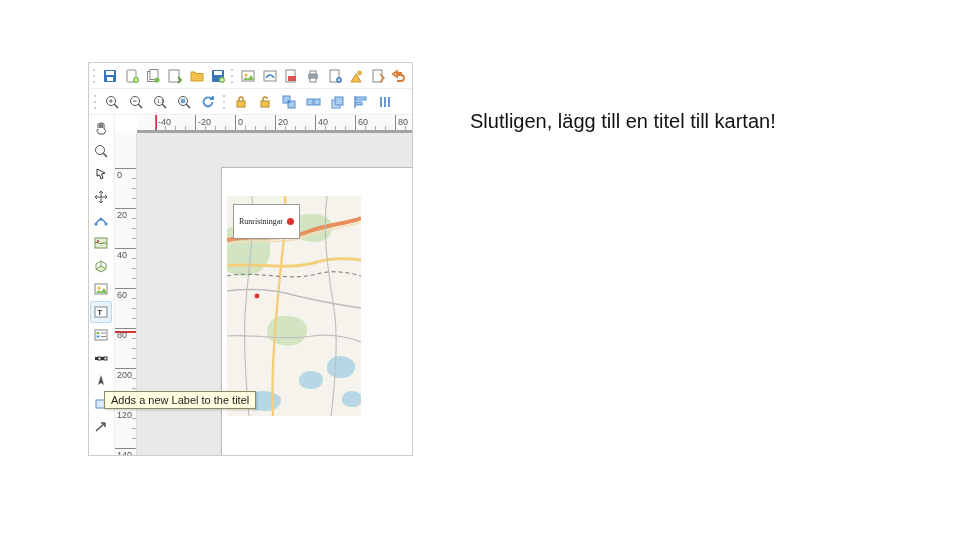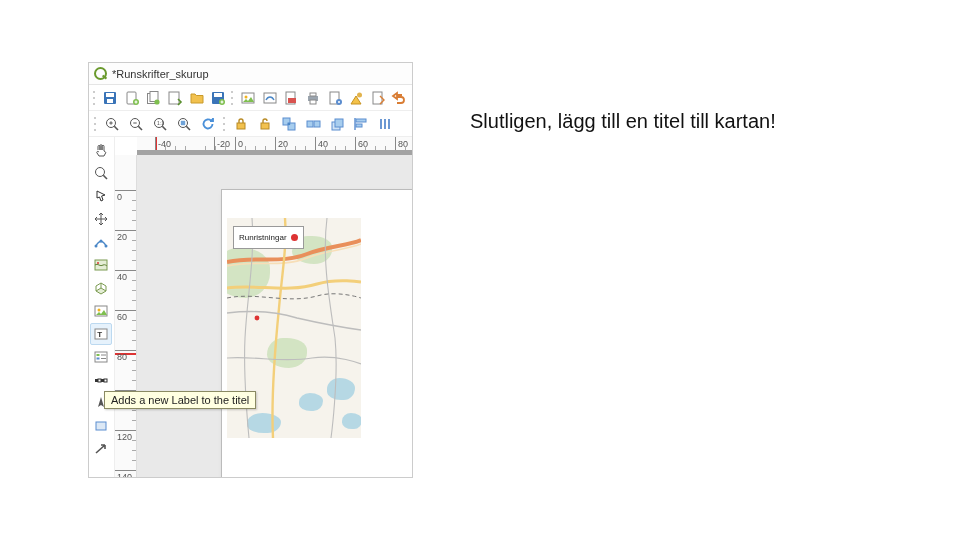--- a/index.html
+++ b/index.html
@@ -20,21 +20,21 @@
   .grip span{width:2px;height:2px;background:#bbb;border-radius:50%;}
   .tbtn{width:22px;height:22px;display:flex;align-items:center;justify-content:center;border:1px solid transparent;border-radius:2px;}
   .ic{width:16px;height:16px;}
 
   .workarea{display:flex;height:340px;background:#fff;position:relative;}
   .sidetools{width:26px;background:#fff;border-right:1px solid #eee;display:flex;flex-direction:column;gap:1px;padding:2px 1px;}
   .sidetools .tbtn{width:22px;height:22px;}
   .sidetools .tbtn.selected{border:1px solid #bcd9f0;background:#e6f2fc;}
 
   .canvas-wrap{flex:1;position:relative;overflow:hidden;background:#fff;}
-  .ruler-h{position:absolute;left:22px;right:0;top:0;height:18px;background:#fafafa;border-bottom:5px solid #a3a3a3;font-size:9px;color:#555;}
+  .ruler-h{position:absolute;left:22px;right:0;top:0;height:18px;background:#fafafa;border-bottom:3px solid #a3a3a3;font-size:9px;color:#555;}
   .ruler-h .tick{position:absolute;top:0;bottom:0;border-left:1px solid #888;}
   .ruler-h .tick span{position:absolute;top:2px;left:2px;}
   .ruler-h .minor{position:absolute;bottom:0;height:4px;border-left:1px solid #aaa;}
   .ruler-v{position:absolute;left:0;top:18px;bottom:0;width:22px;background:#fafafa;border-right:1px solid #ddd;font-size:9px;color:#555;}
   .ruler-v .tick{position:absolute;left:0;right:0;border-top:1px solid #888;}
   .ruler-v .tick span{position:absolute;left:2px;top:1px;}
   .ruler-v .minor{position:absolute;right:0;width:4px;border-top:1px solid #aaa;}
 
   .ruler-h .cursor{position:absolute;top:0;bottom:0;width:0;border-left:2px solid #d33;}
   .ruler-v .cursor{position:absolute;left:0;right:0;height:0;border-top:2px solid #d33;}
@@ -42,36 +42,32 @@
   .canvas{position:absolute;left:22px;top:18px;right:0;bottom:0;background:#e9e9e9;}
   .page{position:absolute;left:85px;top:35px;width:210px;height:290px;background:#fff;box-shadow:0 0 0 1px #bbb,2px 3px 6px rgba(0,0,0,.15);}
 
   .mapframe{position:absolute;left:5px;top:28px;width:134px;height:220px;overflow:hidden;border:0;}
   .roads{position:absolute;left:0;top:0;right:0;bottom:0;}
   .roads svg{width:100%;height:100%;display:block;}
   .mapbg{position:absolute;inset:0;background:#f6f3ec;}
   .forest{position:absolute;background:#d3e4c3;border-radius:40% 50% 45% 55%/55% 40% 50% 45%;}
   .water{position:absolute;background:#b6d8e4;border-radius:45% 55% 40% 50%/50% 45% 55% 40%;}
 
-  .legend{position:absolute;left:11px;top:36px;background:#fff;border:1px solid #999;padding:6px 5px;display:flex;align-items:center;gap:4px;font-size:8px;}
+  .legend{position:absolute;left:11px;top:36px;background:#fff;border:1px solid #999;padding:12px 5px;display:flex;align-items:center;gap:4px;font-size:8px;font-family:Liberation Serif, serif;}
   .legend .dot{width:7px;height:7px;border-radius:50%;background:#d33;}
 
   .tooltip{position:absolute;background:#ffffe1;border:1px solid #8a8a63;padding:2px 6px;font-size:11px;color:#222;box-shadow:1px 1px 2px rgba(0,0,0,.2);white-space:nowrap;}
 
   .caption{position:absolute;font-size:20px;color:#111;}
 </style>
 </head>
 <body>
 
 <div class="app">
 
-  <div class="titlebar">
-    <div class="q-logo"></div>
-    <div class="title-text">*Runskrifter_skurup</div>
-  </div>
 
 
   <div class="toolbar">
     <div class="grip">
         <span></span>
         <span></span>
         <span></span>
       </div>
     <div class="tbtn">
         <svg class="ic" viewBox="0 0 16 16">
@@ -354,21 +350,21 @@
 
     <div class="canvas-wrap">
       <div class="ruler-h">
         <div class="cursor" style="left:18px"></div>
       <div class="tick" style="left: 18px;">
             <span>-40</span>
           </div>
           <div class="minor" style="left: 28px;"></div>
           <div class="minor" style="left: 38px;"></div>
           <div class="minor" style="left: 48px;"></div>
-          <div class="tick" style="left: 58px; margin-left: 19px;">
+          <div class="tick" style="left: 58px;">
             <span>-20</span>
           </div>
           <div class="minor" style="left: 68px;"></div>
           <div class="minor" style="left: 78px;"></div>
           <div class="minor" style="left: 88px;"></div>
           <div class="tick" style="left: 98px;">
             <span>0</span>
           </div>
           <div class="minor" style="left: 108px;"></div>
           <div class="minor" style="left: 118px;"></div>

